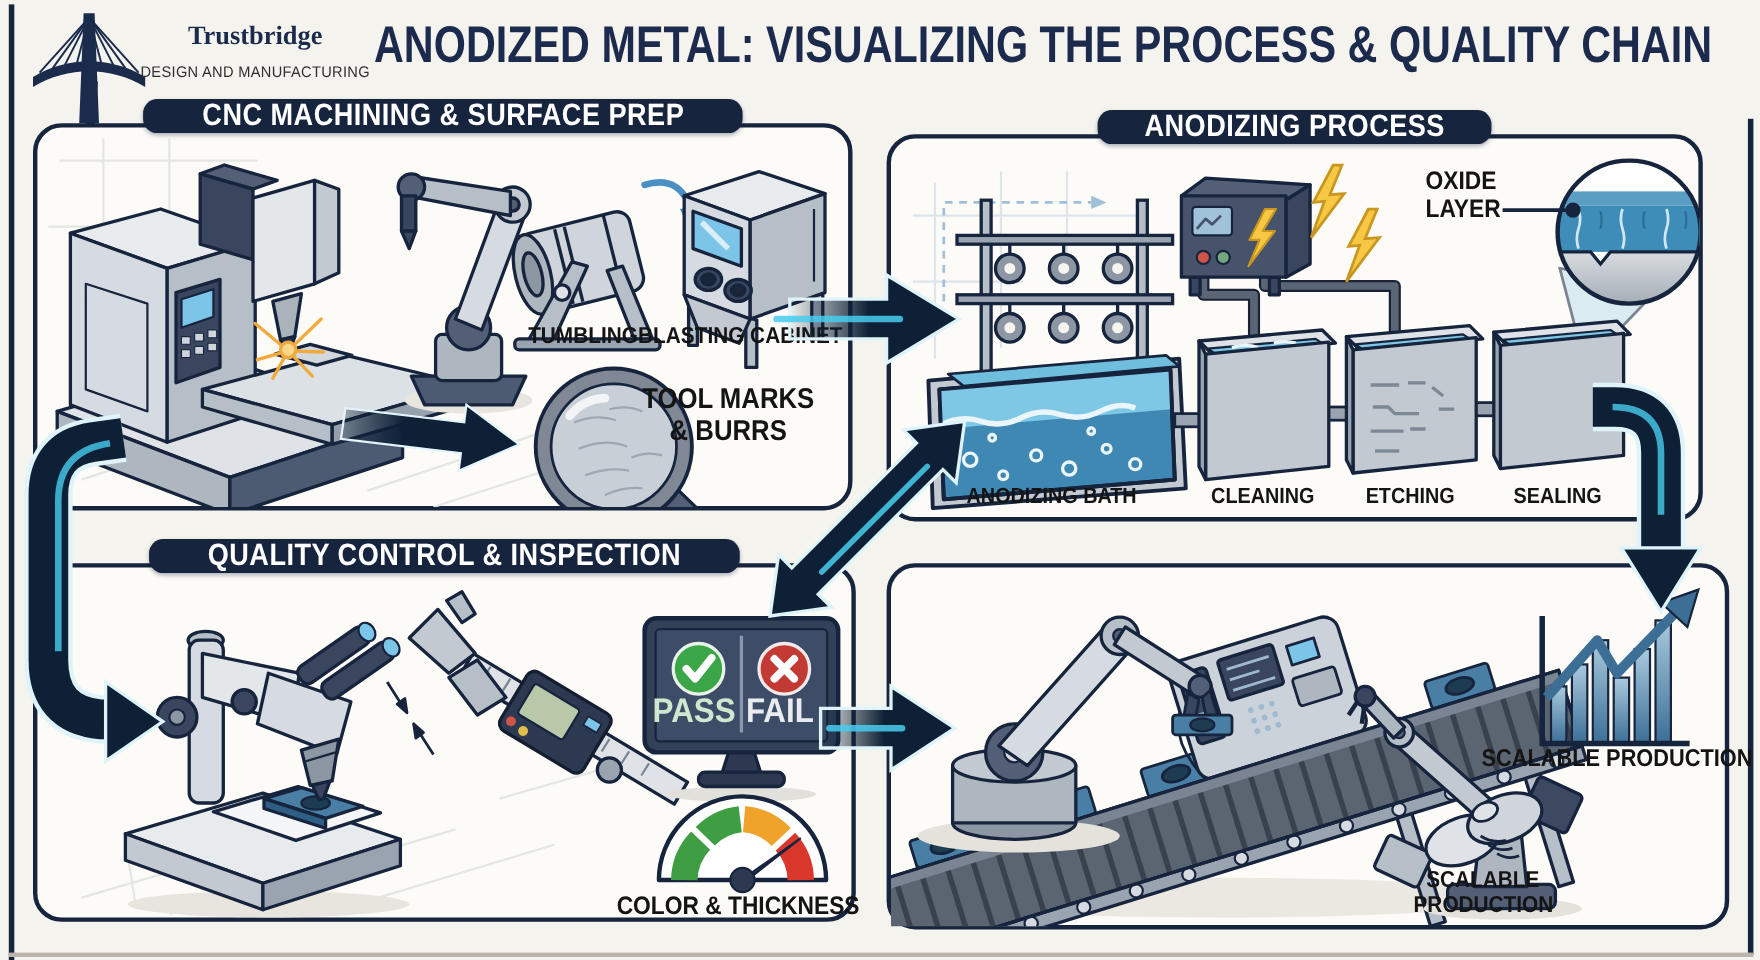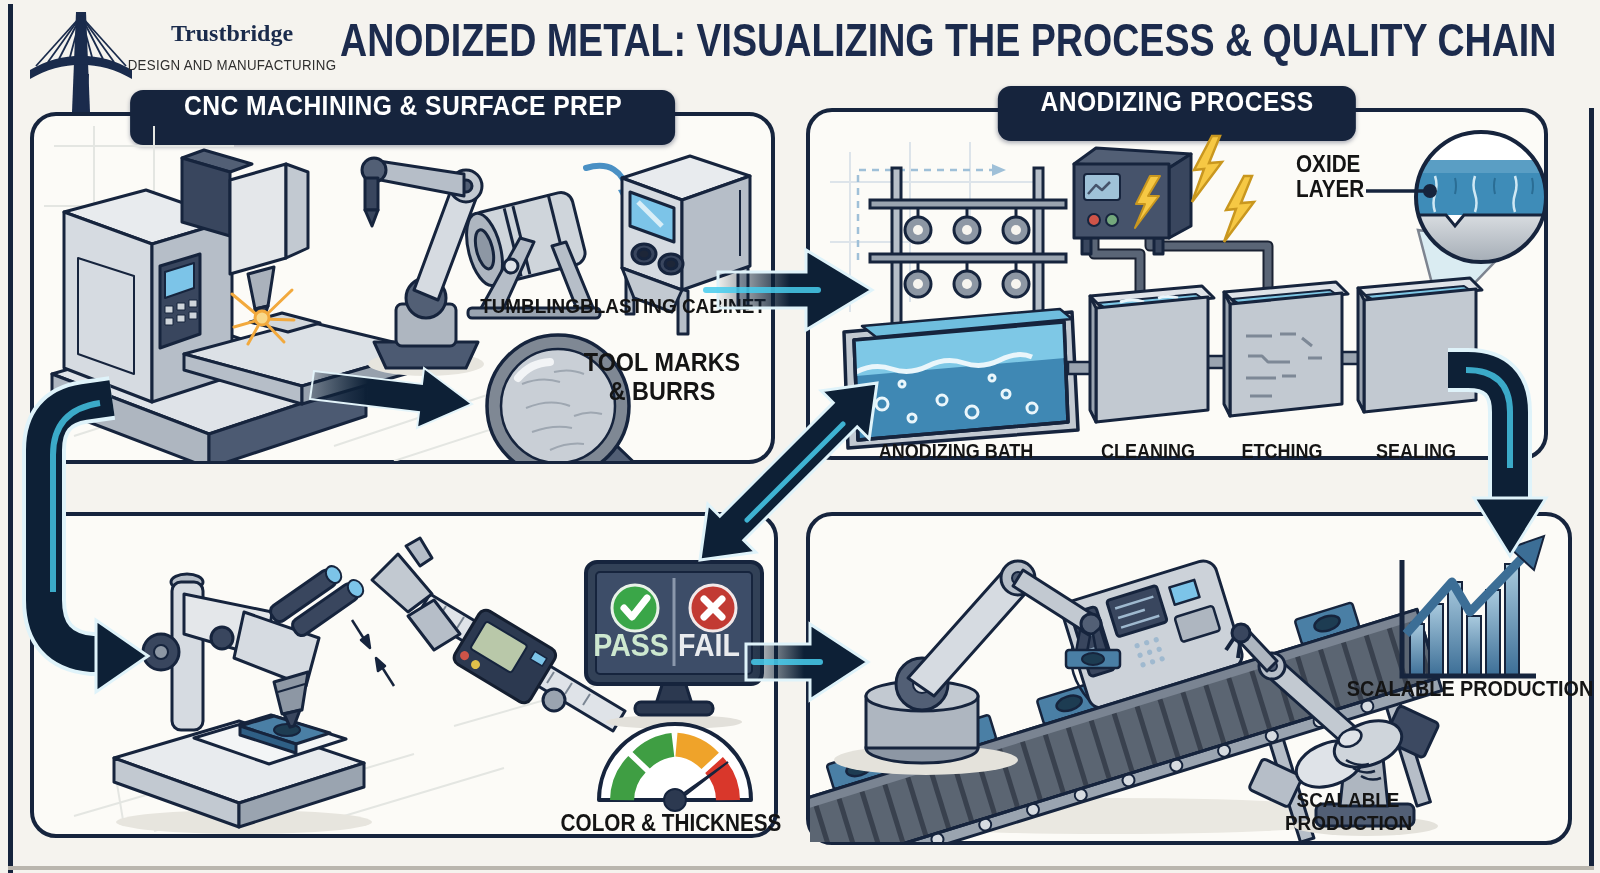--- a/index.html
+++ b/index.html
@@ -9,21 +9,21 @@
   
   .brand-name{position:absolute;left:232px;top:20px;transform:translateX(-50%);
     font-family:"Liberation Serif",serif;font-weight:bold;font-size:24px;color:#1a2b4c;white-space:nowrap;}
   .brand-tagline{position:absolute;left:232px;top:57px;transform:translateX(-50%) scaleX(.95);
     font-size:14px;color:#2e2e2e;white-space:nowrap;letter-spacing:.3px;}
   .main-title{position:absolute;left:340px;top:12px;transform:scaleX(.8);transform-origin:left top;
     font-weight:bold;font-size:47px;color:#1c2b4d;white-space:nowrap;letter-spacing:0;}
   
   .panel{position:absolute;border:4px solid #16243d;border-radius:26px;background:#fcfbf7;box-sizing:border-box;}
   .pill{position:absolute;top:-26px;left:50%;transform:translateX(-50%);background:#16243d;
-        border-radius:13px;height:55px;display:flex;align-items:flex-start;padding:0 24px;
+        border-radius:13px;height:31px;display:flex;align-items:flex-end;padding:0 24px;
         box-shadow:0 2px 4px rgba(20,30,60,.35);white-space:nowrap;}
   .pill span{display:inline-block;transform:scaleX(.88);transform-origin:center;
         color:#fff;font-weight:bold;font-size:28px;letter-spacing:.5px;}
   .panel svg{position:absolute;left:0;top:0;}
   
   .lbl{position:absolute;font-weight:bold;color:#141414;white-space:nowrap;
        transform:translateX(-50%) scaleX(.9);transform-origin:center top;font-size:21px;}
   .lbl-wrap{white-space:normal;text-align:center;line-height:1.1;}
   .lbl-lg{font-size:26px;}
   .lbl-pass{color:#cde8cf;font-size:31px;transform:translateX(-50%) scaleX(.92);}
@@ -175,21 +175,21 @@
           <path d="M 498 316 q 22 -8 40 -4"></path>
             <path d="M 520 256 q 16 -4 30 2"></path>
           <path d="M 516 334 q 18 -8 34 -6"></path>
             <path d="M 540 300 q 14 -6 28 -2"></path>
         </g>
         <path d="M 484 262 a 44 44 0 0 1 32 -16" stroke="#f2f4f6" stroke-width="8" fill="none" stroke-linecap="round"></path>
       </g>
     </svg>
   </section>
 
-  <section class="panel" style="left:806px;top:108px;width:742px;height:352px;">
+  <section class="panel" style="left:806px;top:122px;width:742px;height:352px;">
     <div class="pill">
         <span>ANODIZING PROCESS</span>
       </div>
     <svg width="735" height="345" viewBox="0 0 735 345">
       <defs>
         <clipPath id="oxclip">
             <circle cx="671" cy="85" r="65"></circle>
           </clipPath>
         <linearGradient id="metalg" x1="0" y1="0" x2="0" y2="1">
           <stop offset="0" stop-color="#d8dce0"></stop>
@@ -334,20 +334,23 @@
           </g>
           <path d="M 598 103 H 636 L 645 114 L 654 103 H 748 V 160 H 598 Z" fill="url(#metalg)"></path>
           <path d="M 598 103 H 636 L 645 114 L 654 103 H 748" stroke="#16243d" stroke-width="3" fill="none"></path>
         </g>
         <circle cx="671" cy="85" r="65" fill="none" stroke="#16243d" stroke-width="4"></circle>
       </g>
     </svg>
   </section>
 
   <section class="panel" style="left:30px;top:512px;width:748px;height:326px;">
+    <div class="pill">
+        <span>QUALITY CONTROL &amp; INSPECTION</span>
+      </div>
     <svg width="741" height="319" viewBox="0 0 741 319">
       <g stroke="#e4e6e2" stroke-width="2">
         <line x1="40" y1="300" x2="280" y2="230"></line>
           <line x1="120" y1="315" x2="380" y2="238"></line>
         <line x1="260" y1="315" x2="470" y2="252"></line>
           <line x1="80" y1="250" x2="90" y2="310"></line>
         <line x1="420" y1="210" x2="560" y2="170"></line>
       </g>
 
       <g stroke="#16243d" stroke-width="3" stroke-linejoin="round">

